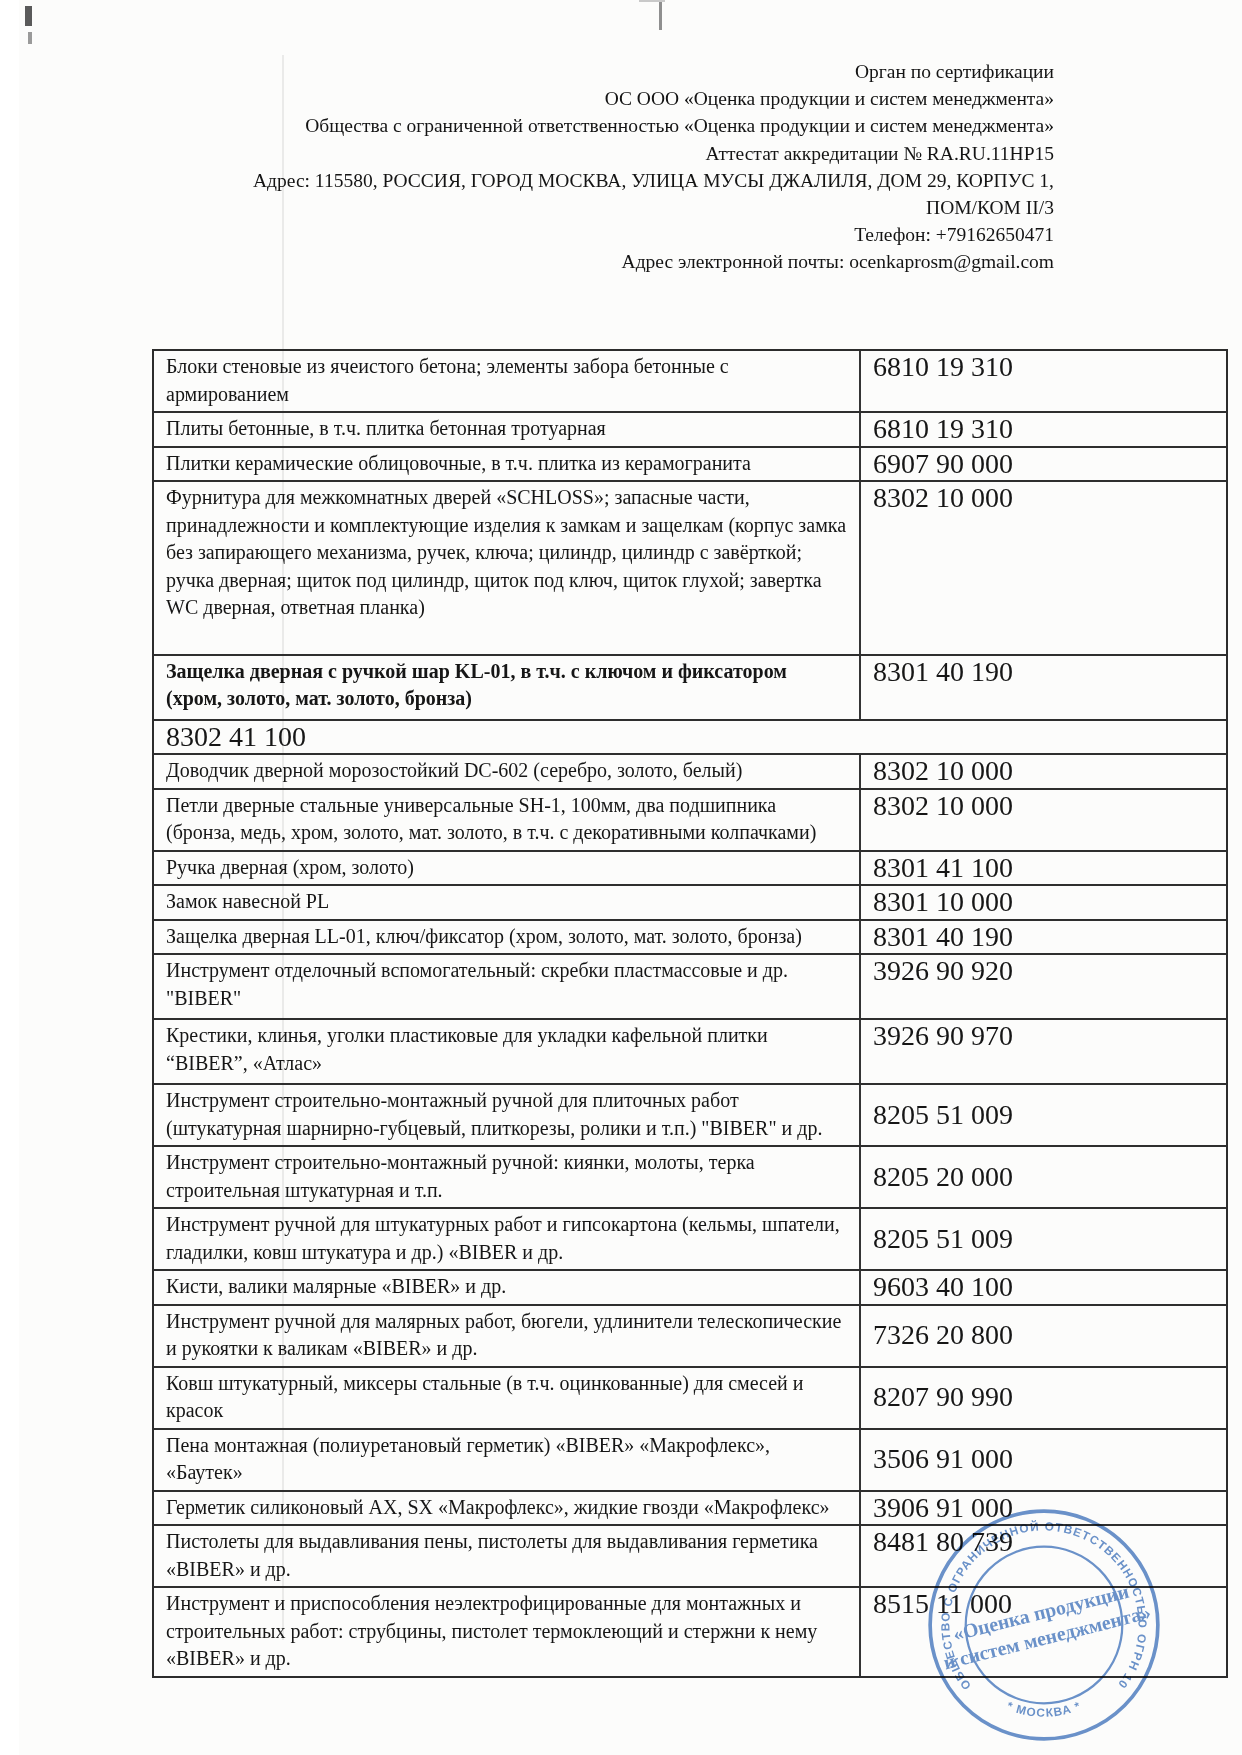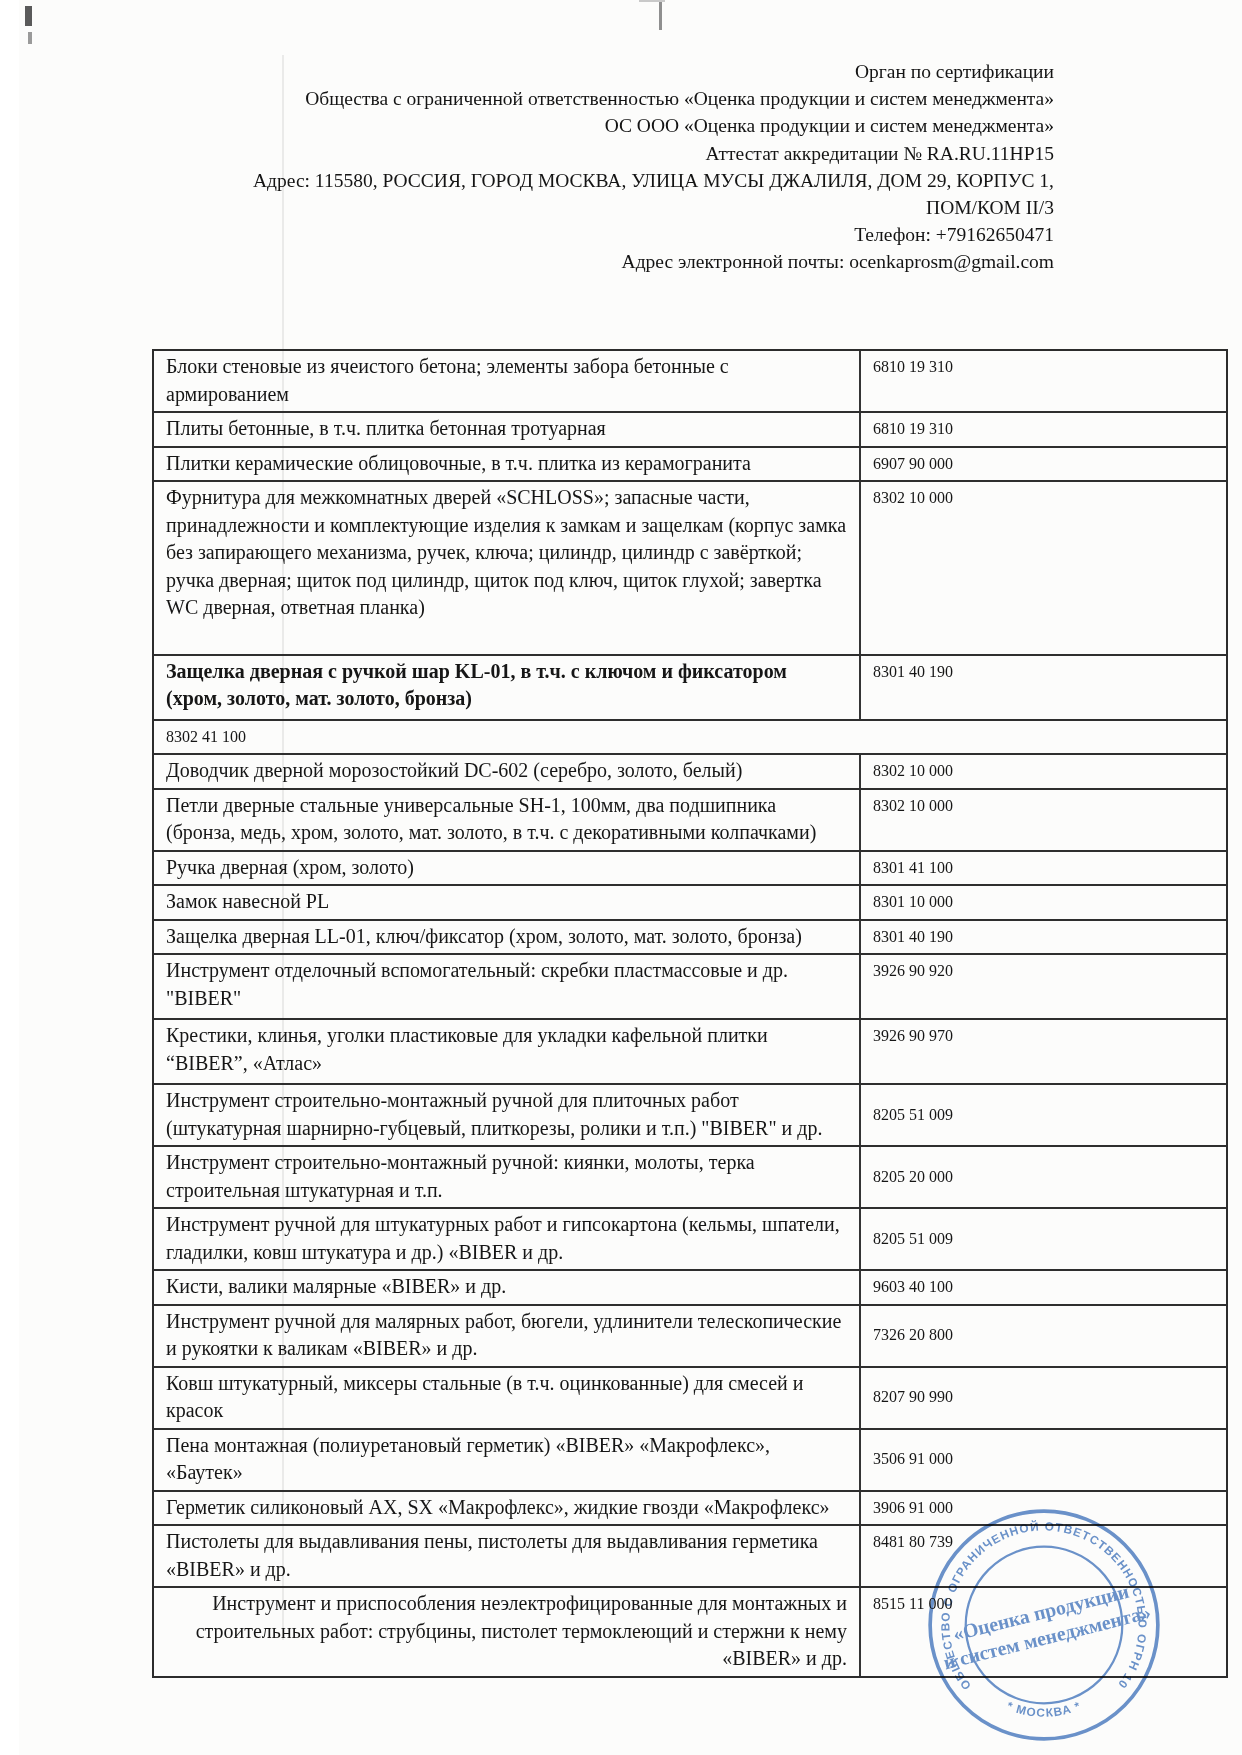--- a/index.html
+++ b/index.html
@@ -29,32 +29,32 @@
   }
 
   
   .ptable{
     position:absolute;left:133px;top:349px;width:1076px;
     border:2px solid #2c2c2c;
     box-sizing:border-box;
     background:transparent;
   }
   .trow{display:flex;border-bottom:2px solid #2e2e2e;}
-  .trow:last-child{border-bottom:none;text-align:right;}
+  .trow:last-child{border-bottom:none;}
   .pcell{
     width:707px;box-sizing:border-box;
     border-right:2px solid #343434;
     padding:2px 12px 3px 12px;
     font-size:20px;line-height:27.5px;
     color:#161616;
   }
   .ccell{
     flex:1;box-sizing:border-box;
     padding:2px 12px 3px 12px;
-    font-size:16px;line-height:27.5px;
+    font-size:28px;line-height:27.5px;
     display:flex;align-items:flex-start;
     color:#161616;
     white-space:nowrap;
   }
   
   .trow:nth-child(4) .pcell{padding-bottom:32px;}
   .trow:nth-child(5) .pcell{padding-bottom:6px;font-weight:bold;}
   .trow:nth-child(12) .pcell{padding-bottom:6px;}
   .trow:nth-child(13) .pcell{padding-bottom:6px;}
   
@@ -88,22 +88,22 @@
 <div class="page">
 
   <div class="fold-line"></div>
   <div class="mark-top"></div>
   <div class="mark-top2"></div>
   <div class="mark-left1"></div>
   <div class="mark-left2"></div>
 
   <div class="header">
     <div>Орган по сертификации</div>
+    <div>ОС ООО «Оценка продукции и систем менеджмента»</div>
     <div>Общества с ограниченной ответственностью «Оценка продукции и систем менеджмента»</div>
-    <div>ОС ООО «Оценка продукции и систем менеджмента»</div>
     <div>Аттестат аккредитации № RA.RU.11HP15</div>
     <div>Адрес: 115580, РОССИЯ, ГОРОД МОСКВА, УЛИЦА МУСЫ ДЖАЛИЛЯ, ДОМ 29, КОРПУС 1, ПОМ/КОМ II/3</div>
     <div>Телефон: +79162650471</div>
     <div>Адрес электронной почты: ocenkaprosm@gmail.com</div>
   </div>
 
   <div class="ptable" id="ptable">
     <div class="trow">
       <div class="pcell">Блоки стеновые из ячеистого бетона; элементы забора бетонные с армированием</div>
       <div class="ccell">6810 19 310</div>

